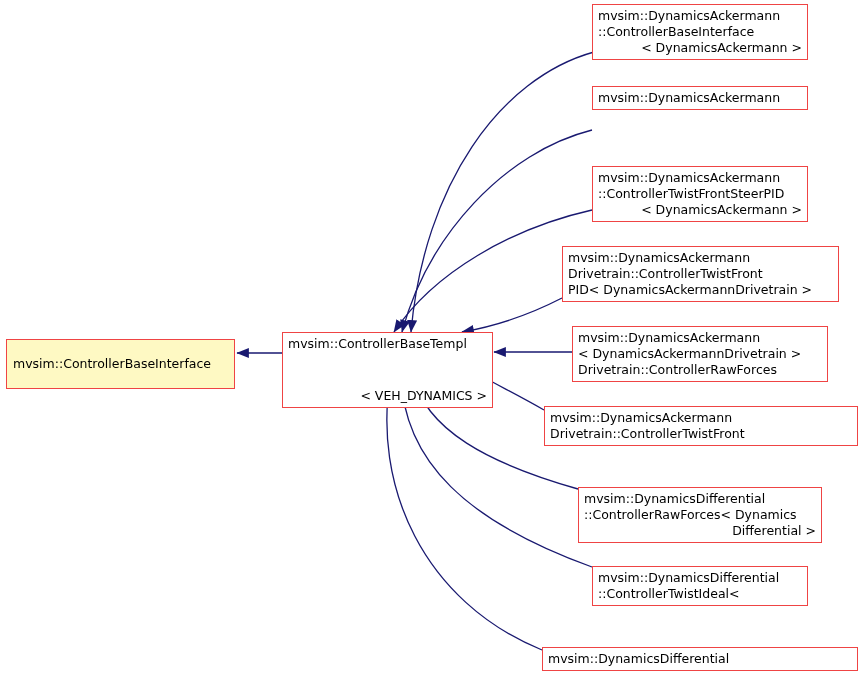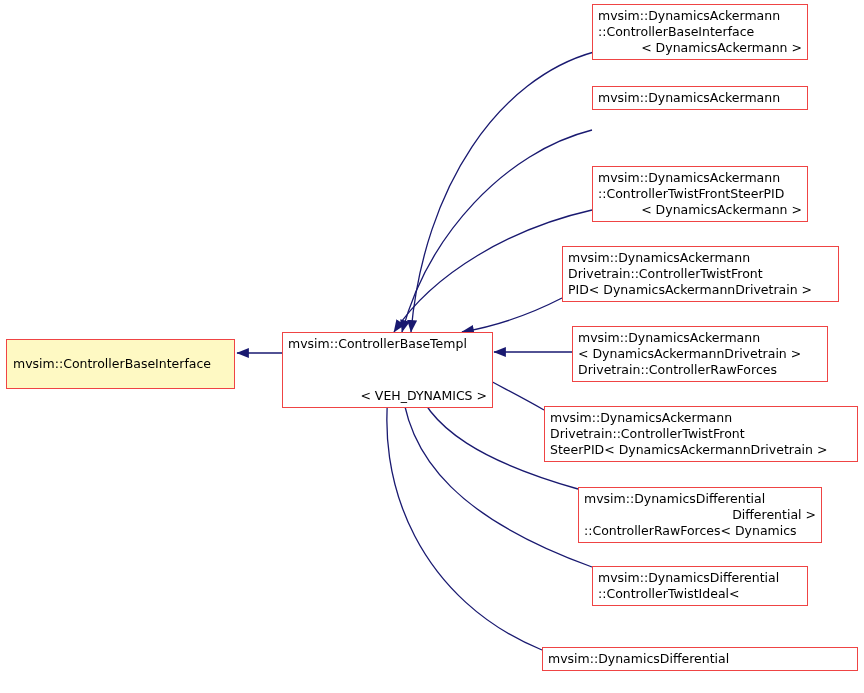--- a/index.html
+++ b/index.html
@@ -73,27 +73,26 @@
 
   <div class="node" style="left:572px;top:326px;width:256px;">
     <div class="ln">mvsim::DynamicsAckermann</div>
     <div class="ln">&lt; DynamicsAckermannDrivetrain &gt;</div>
     <div class="ln">Drivetrain::ControllerRawForces</div>
   </div>
 
   <div class="node" style="left:544px;top:406px;width:314px;">
     <div class="ln">mvsim::DynamicsAckermann</div>
     <div class="ln">Drivetrain::ControllerTwistFront</div>
-    <div class="ln">SteerPID&lt; DynamicsAckermannDrivetrain &gt;</div>
   </div>
 
   <div class="node" style="left:578px;top:487px;width:244px;">
     <div class="ln">mvsim::DynamicsDifferential</div>
+    <div class="ln">::ControllerRawForces&lt; Dynamics</div>
     <div class="ln c">Differential &gt;</div>
-    <div class="ln">::ControllerRawForces&lt; Dynamics</div>
   </div>
 
   <div class="node" style="left:592px;top:566px;width:216px;">
     <div class="ln">mvsim::DynamicsDifferential</div>
     <div class="ln">::ControllerTwistIdeal&lt;</div>
   </div>
 
   <div class="node" style="left:542px;top:647px;width:316px;">
     <div class="ln">mvsim::DynamicsDifferential</div>
   </div>

